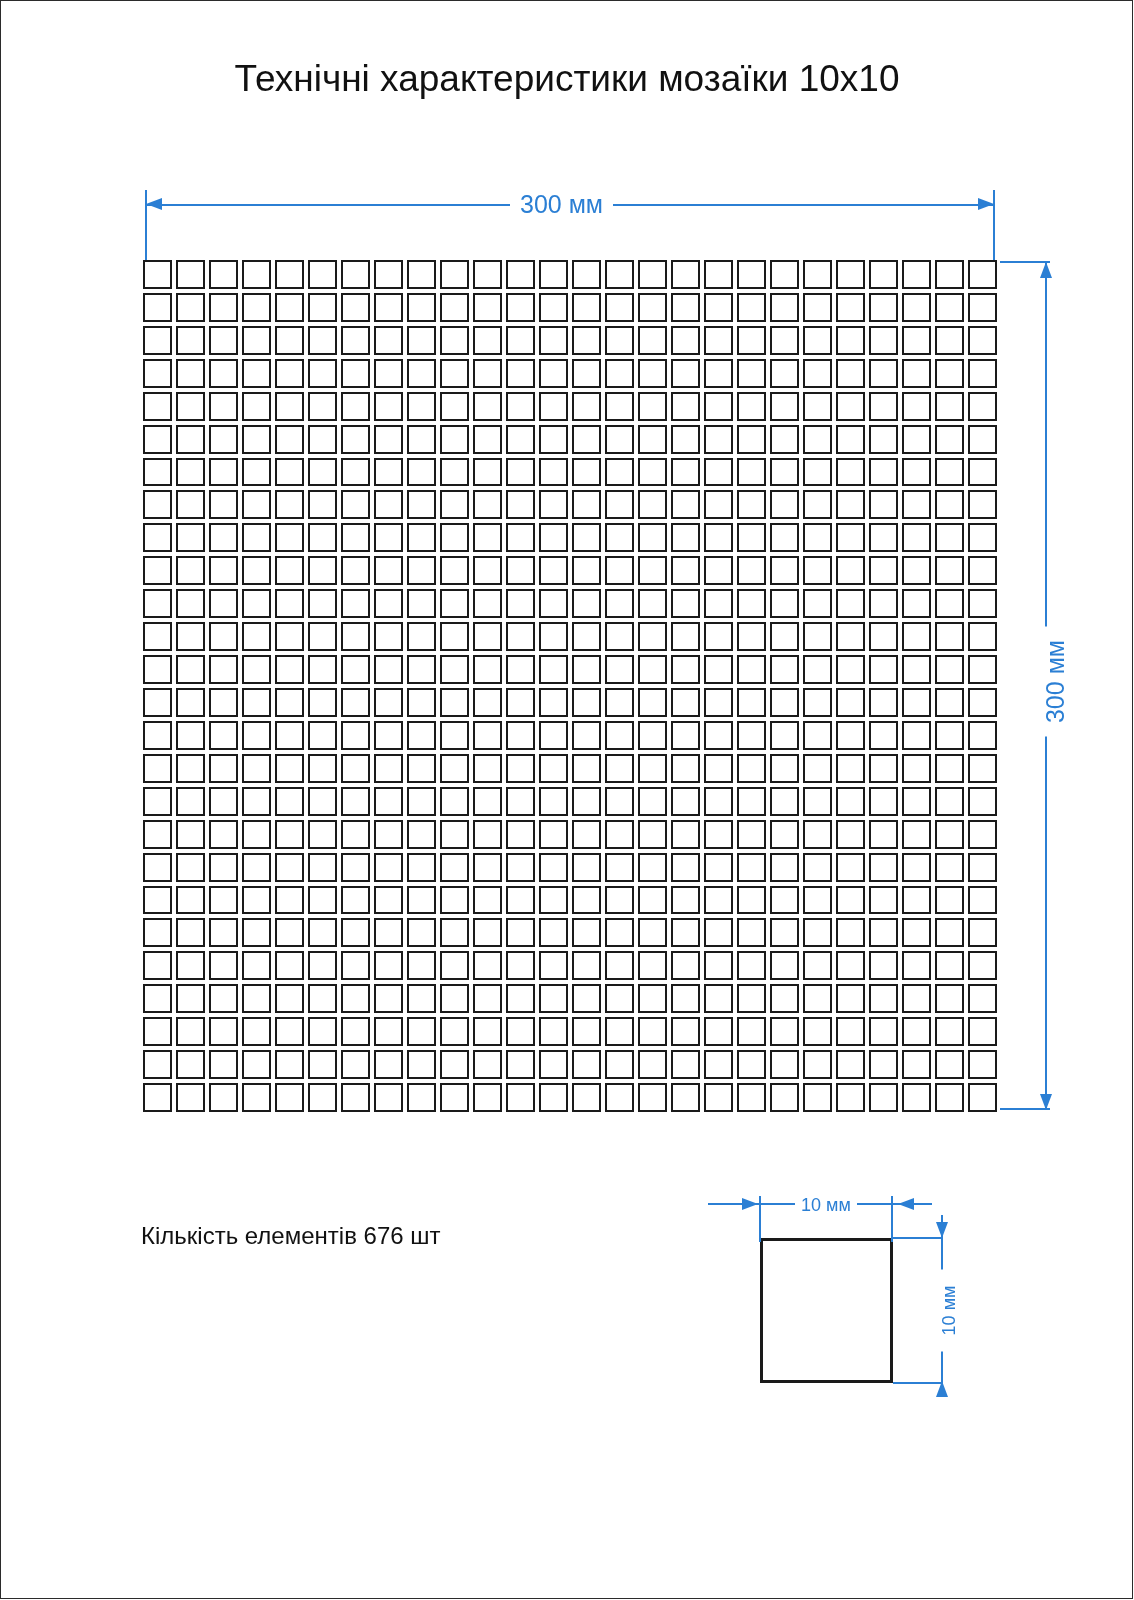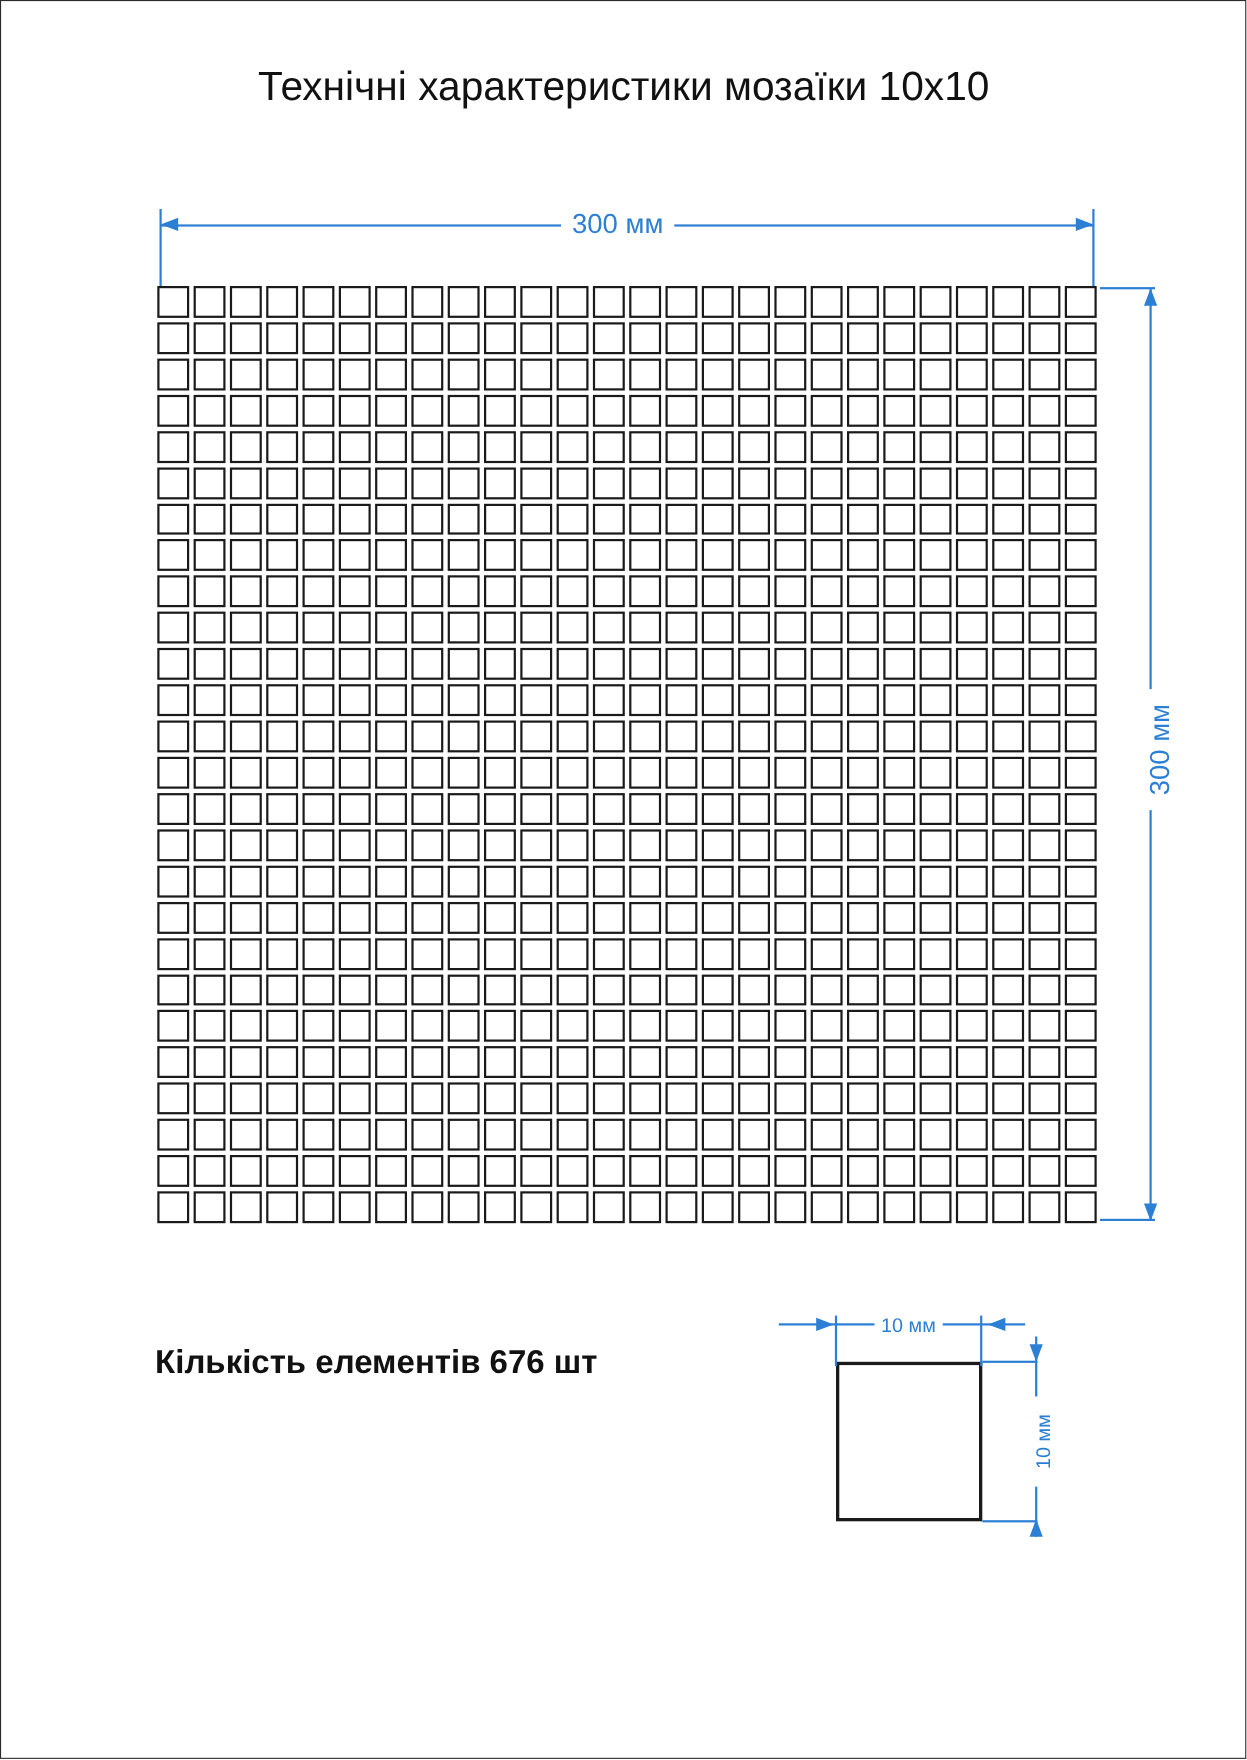--- a/index.html
+++ b/index.html
@@ -105,24 +105,23 @@
   .tile {
     border: 2px solid #1a1a1a;
     box-sizing: border-box;
     background: #ffffff;
   }
   
   .count-caption {
     position: absolute;
     left: 141px;
     top: 1222px;
-    font-size: 30px;
+    font-size: 24px;
     color: #111111;
     white-space: nowrap;
-    font-weight: bold;
   }
   
   .detail-tile {
     position: absolute;
     left: 760px;
     top: 1238px;
     width: 133px;
     height: 145px;
     border: 3px solid #1a1a1a;
     box-sizing: border-box;

